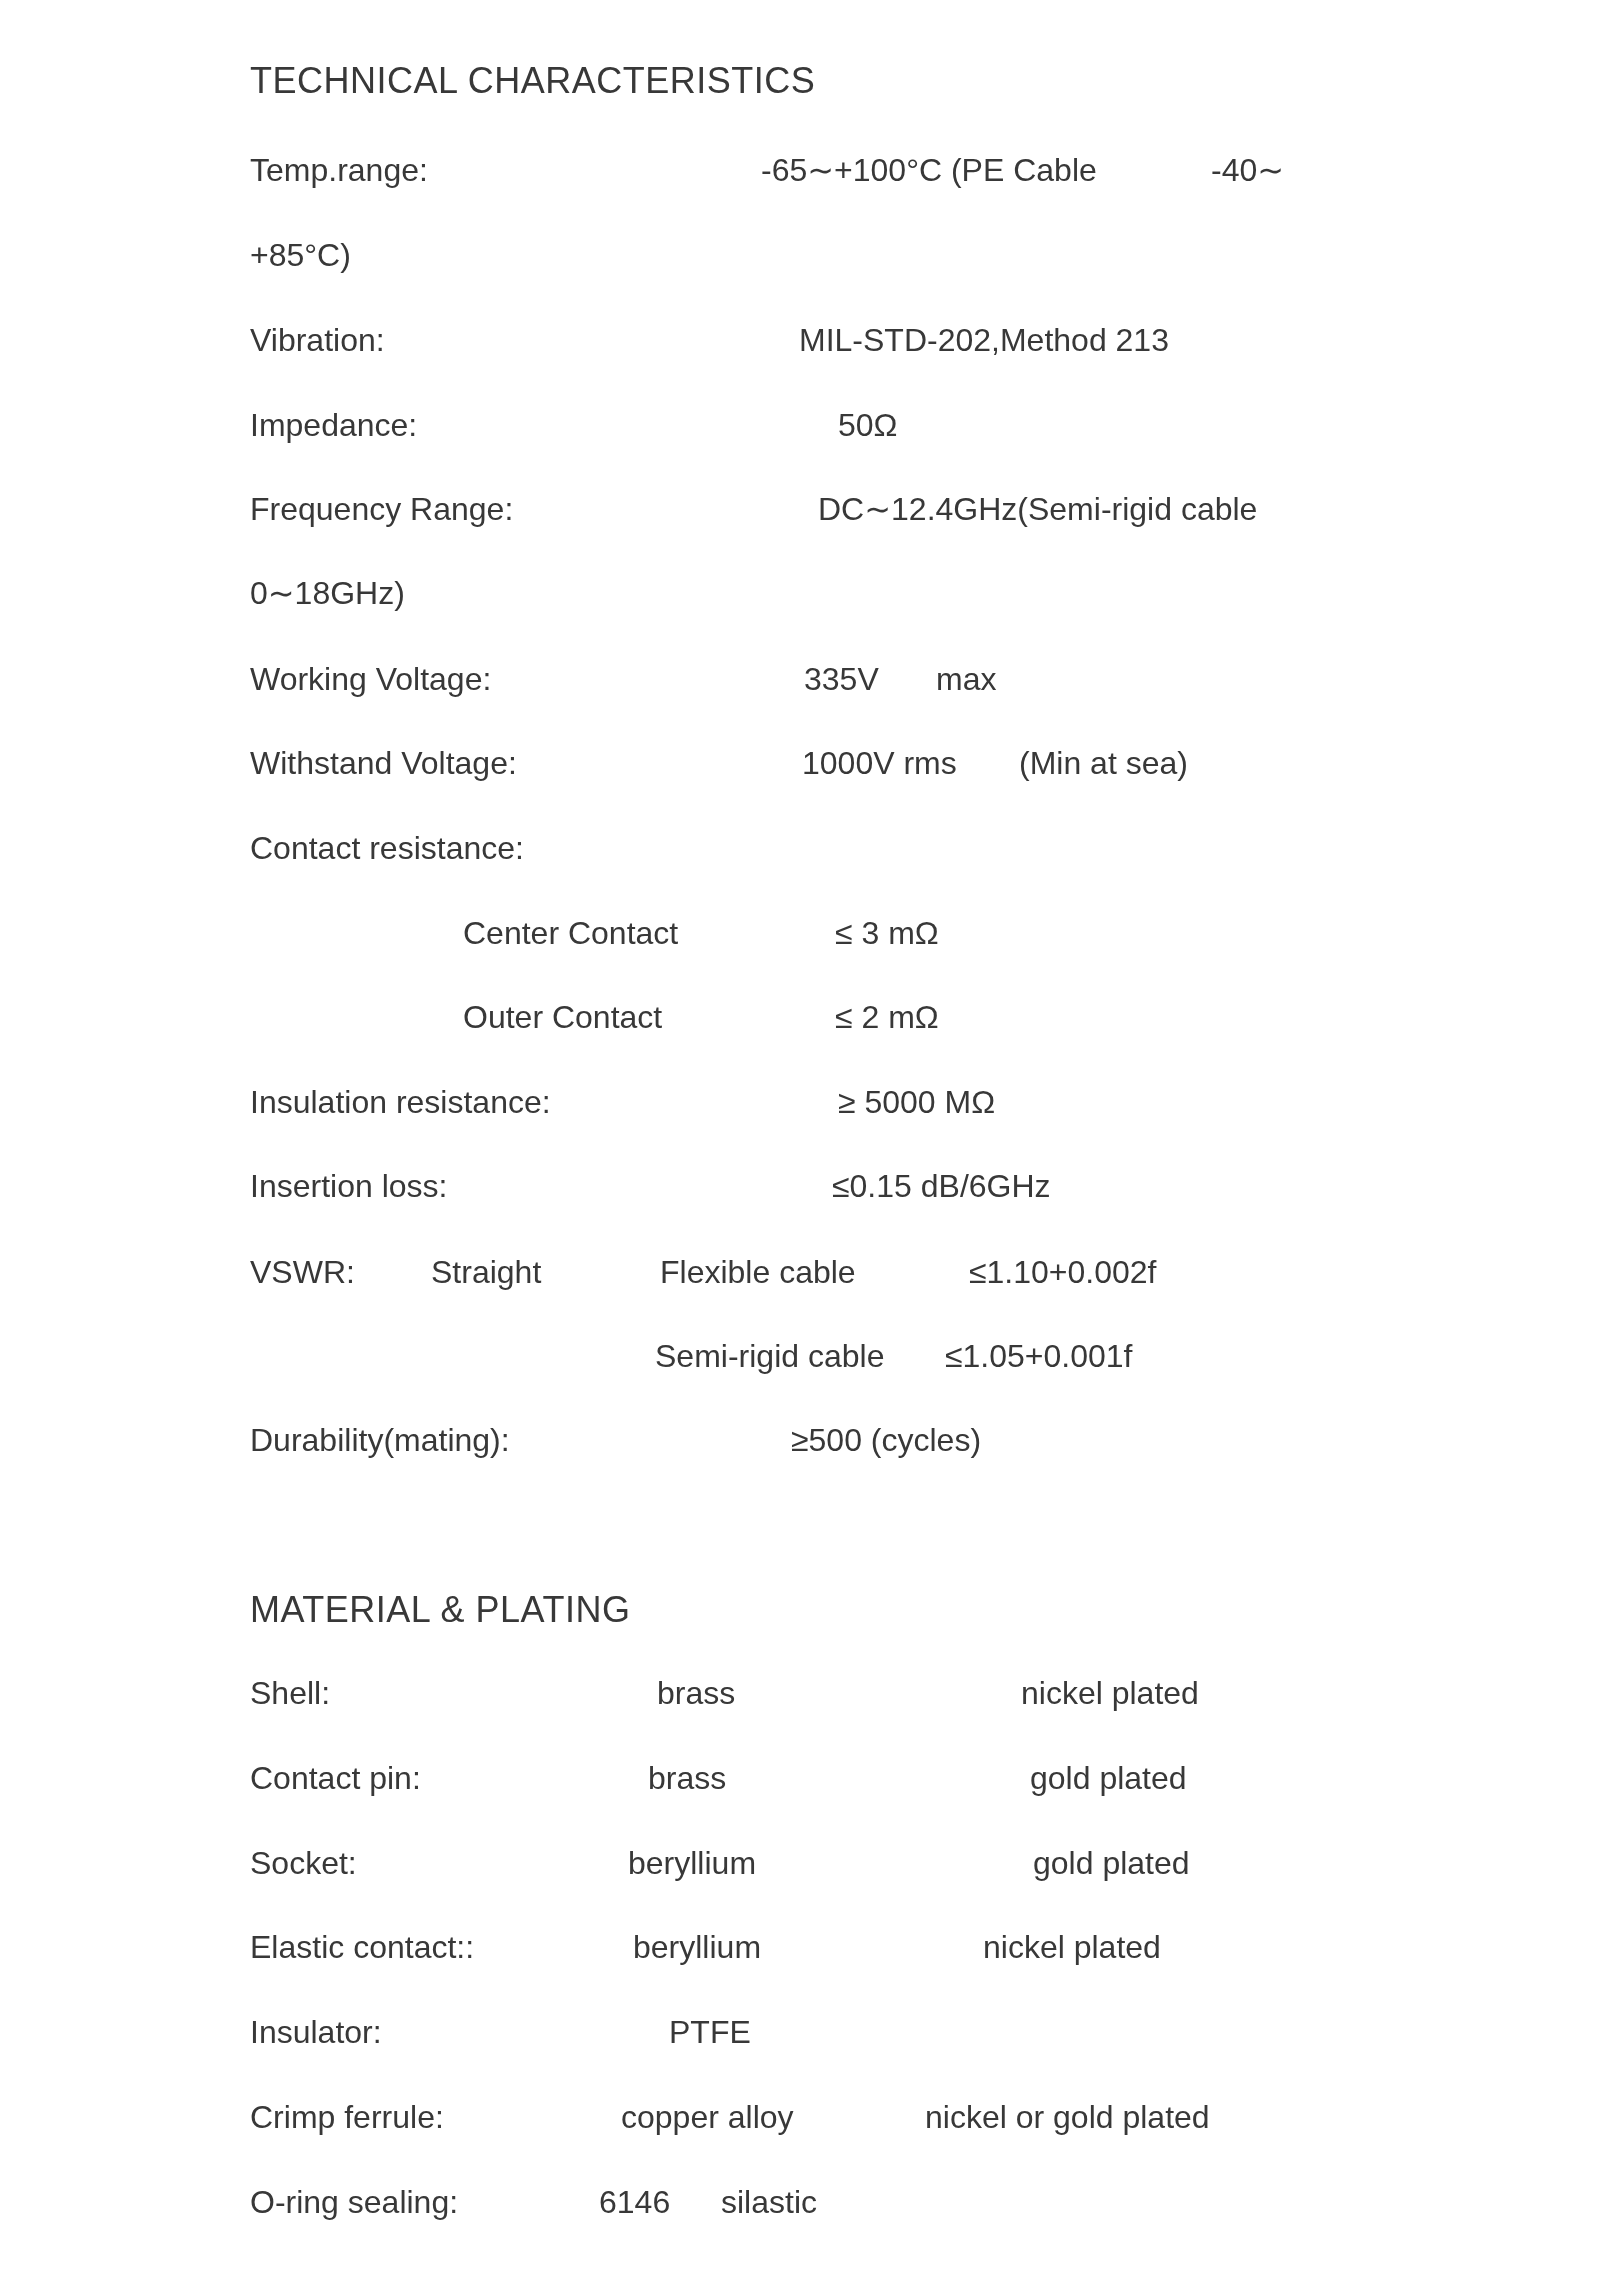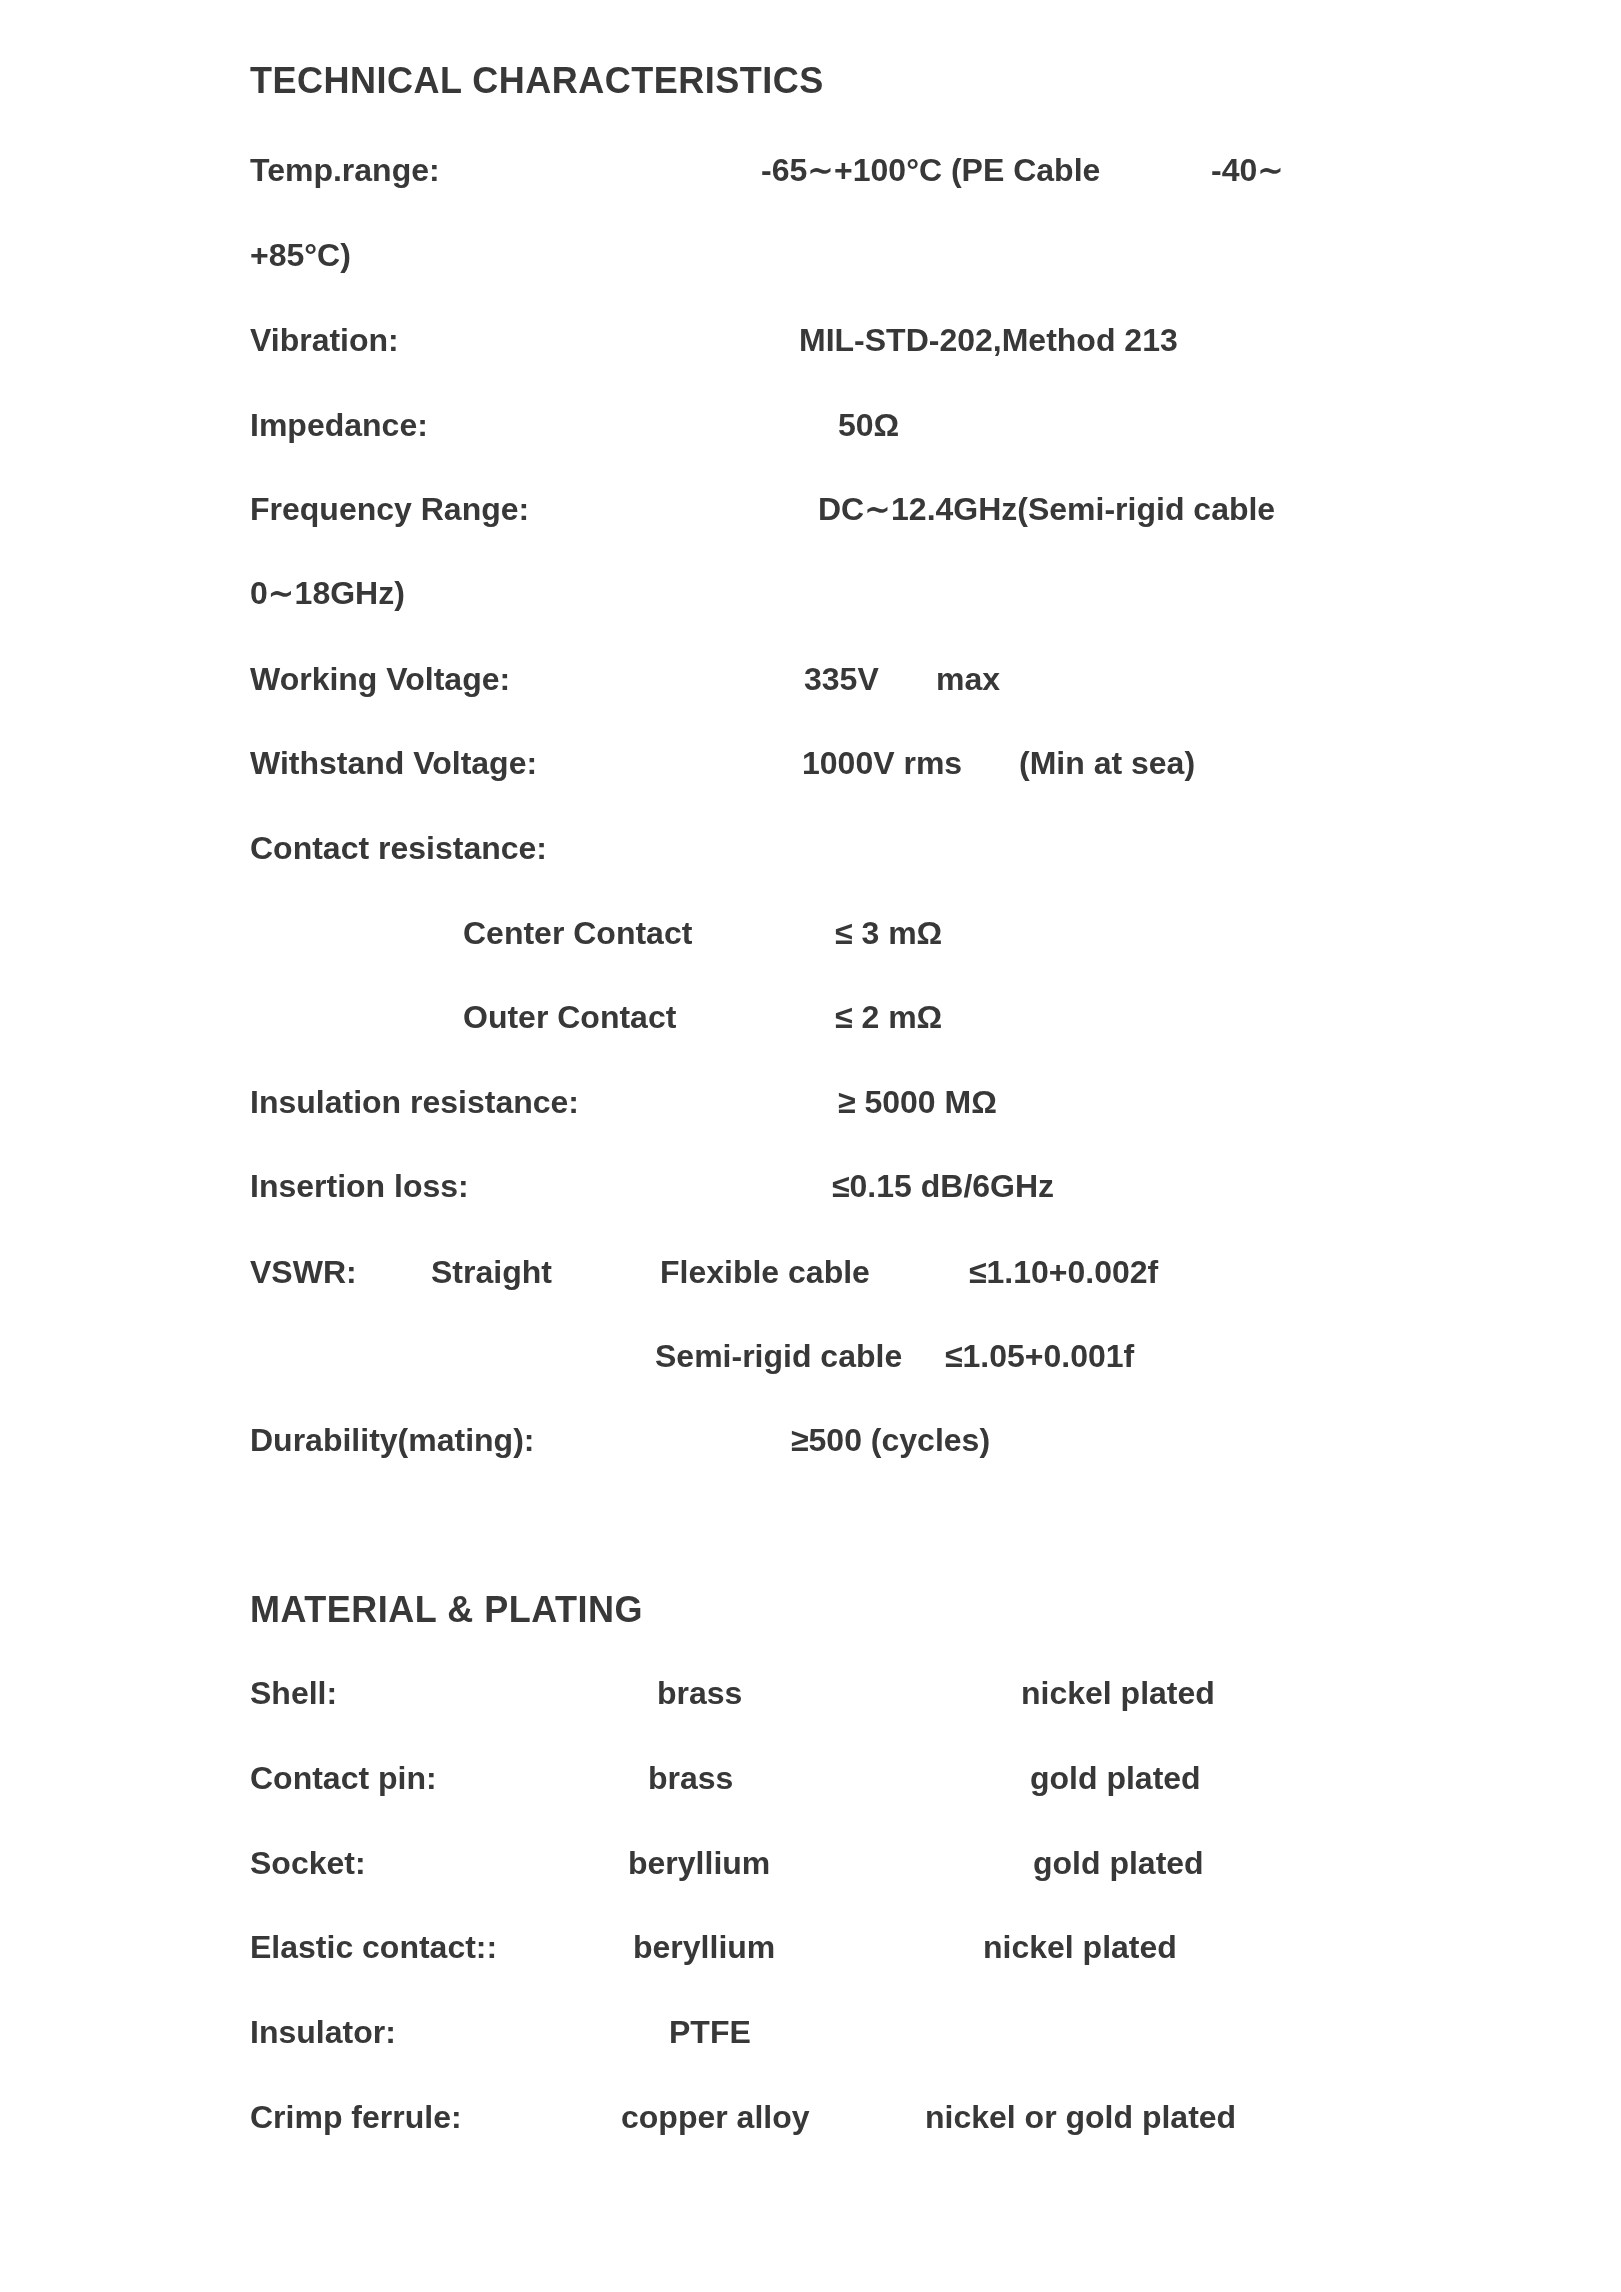--- a/index.html
+++ b/index.html
@@ -18,21 +18,20 @@
     left: 0;
     width: 100%;
     height: 45px;
     line-height: 43px;
     white-space: pre;
   }
   .seg {
     position: absolute;
     top: 0;
     white-space: pre;
-    font-weight: bold;
   }
   .title-line {
     font-size: 36px;
     letter-spacing: 0.5px;
   }
 </style>
 </head>
 <body>
 
 <div class="page">
@@ -155,15 +154,20 @@
     <span class="seg" style="left:250px">Insulator:</span>
     <span class="seg" style="left:669px">PTFE</span>
   </div>
 
   <div class="line" style="top:2096px">
     <span class="seg" style="left:250px">Crimp ferrule:</span>
     <span class="seg" style="left:621px">copper alloy</span>
     <span class="seg" style="left:925px">nickel or gold plated</span>
   </div>
 
+  <div class="line" style="top:2181px">
+    <span class="seg" style="left:250px">O-ring sealing:</span>
+    <span class="seg" style="left:599px">6146</span>
+    <span class="seg" style="left:721px">silastic</span>
+  </div>
 
 </div>
 
 
 </body></html>

